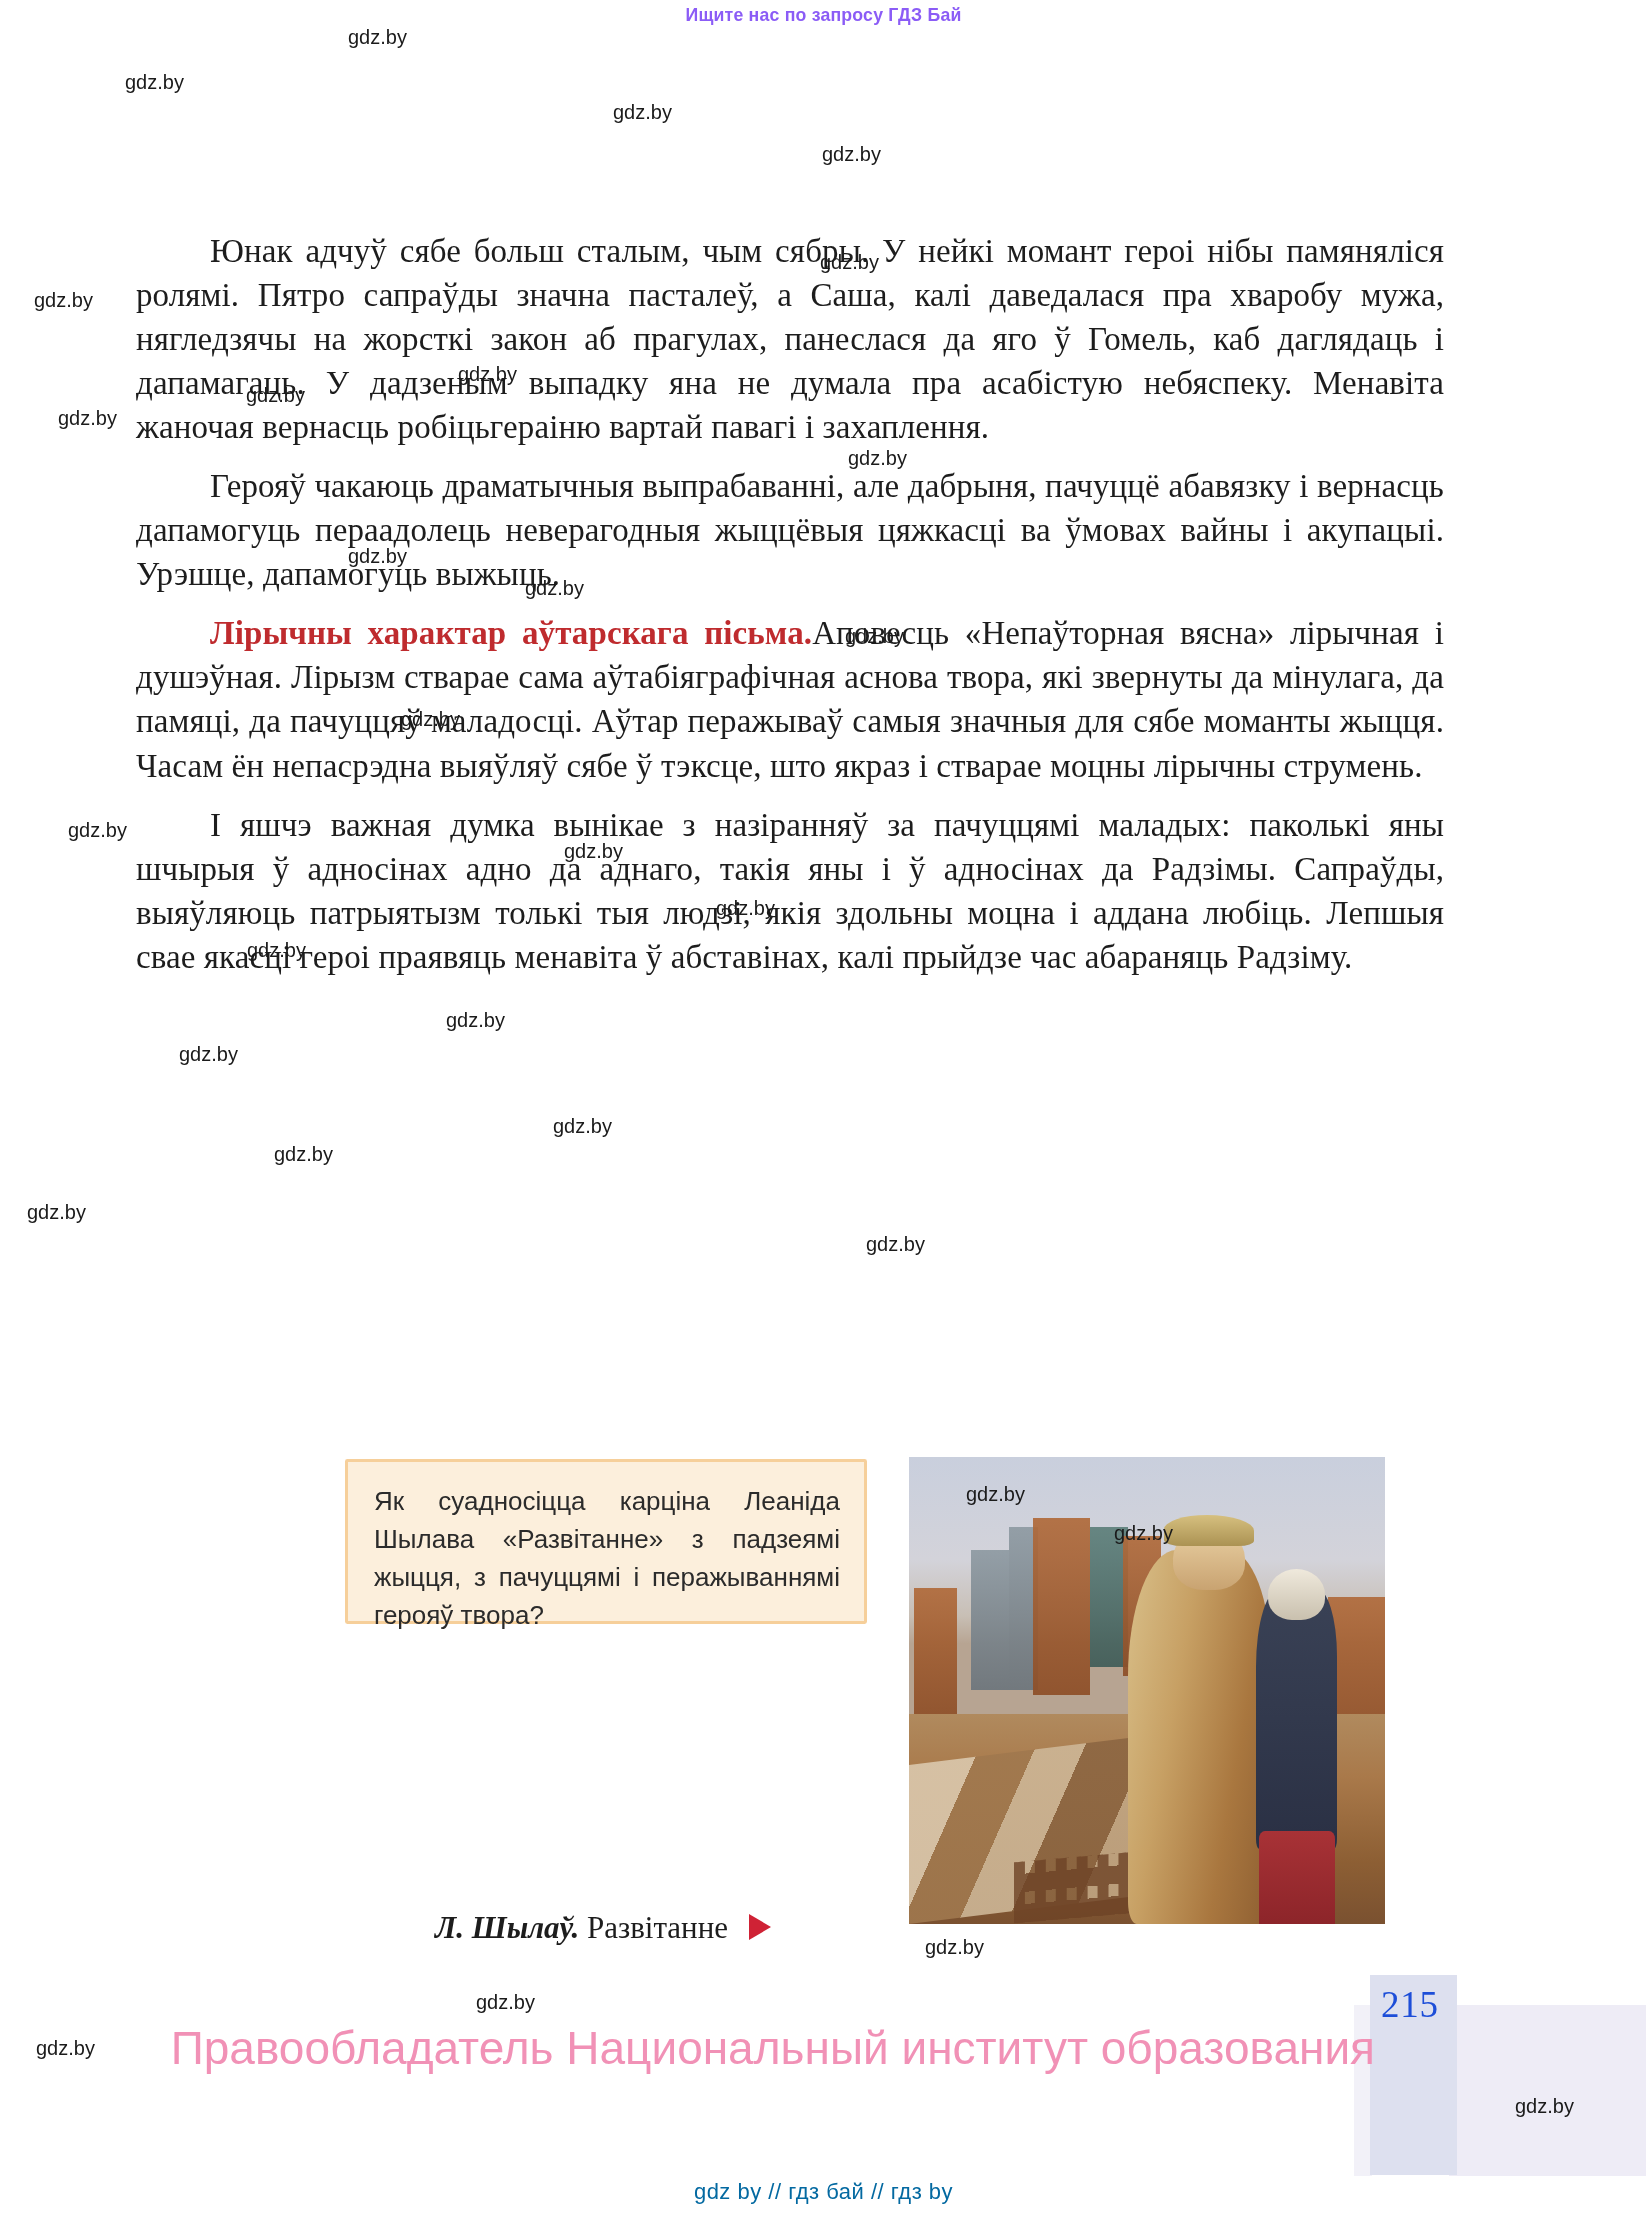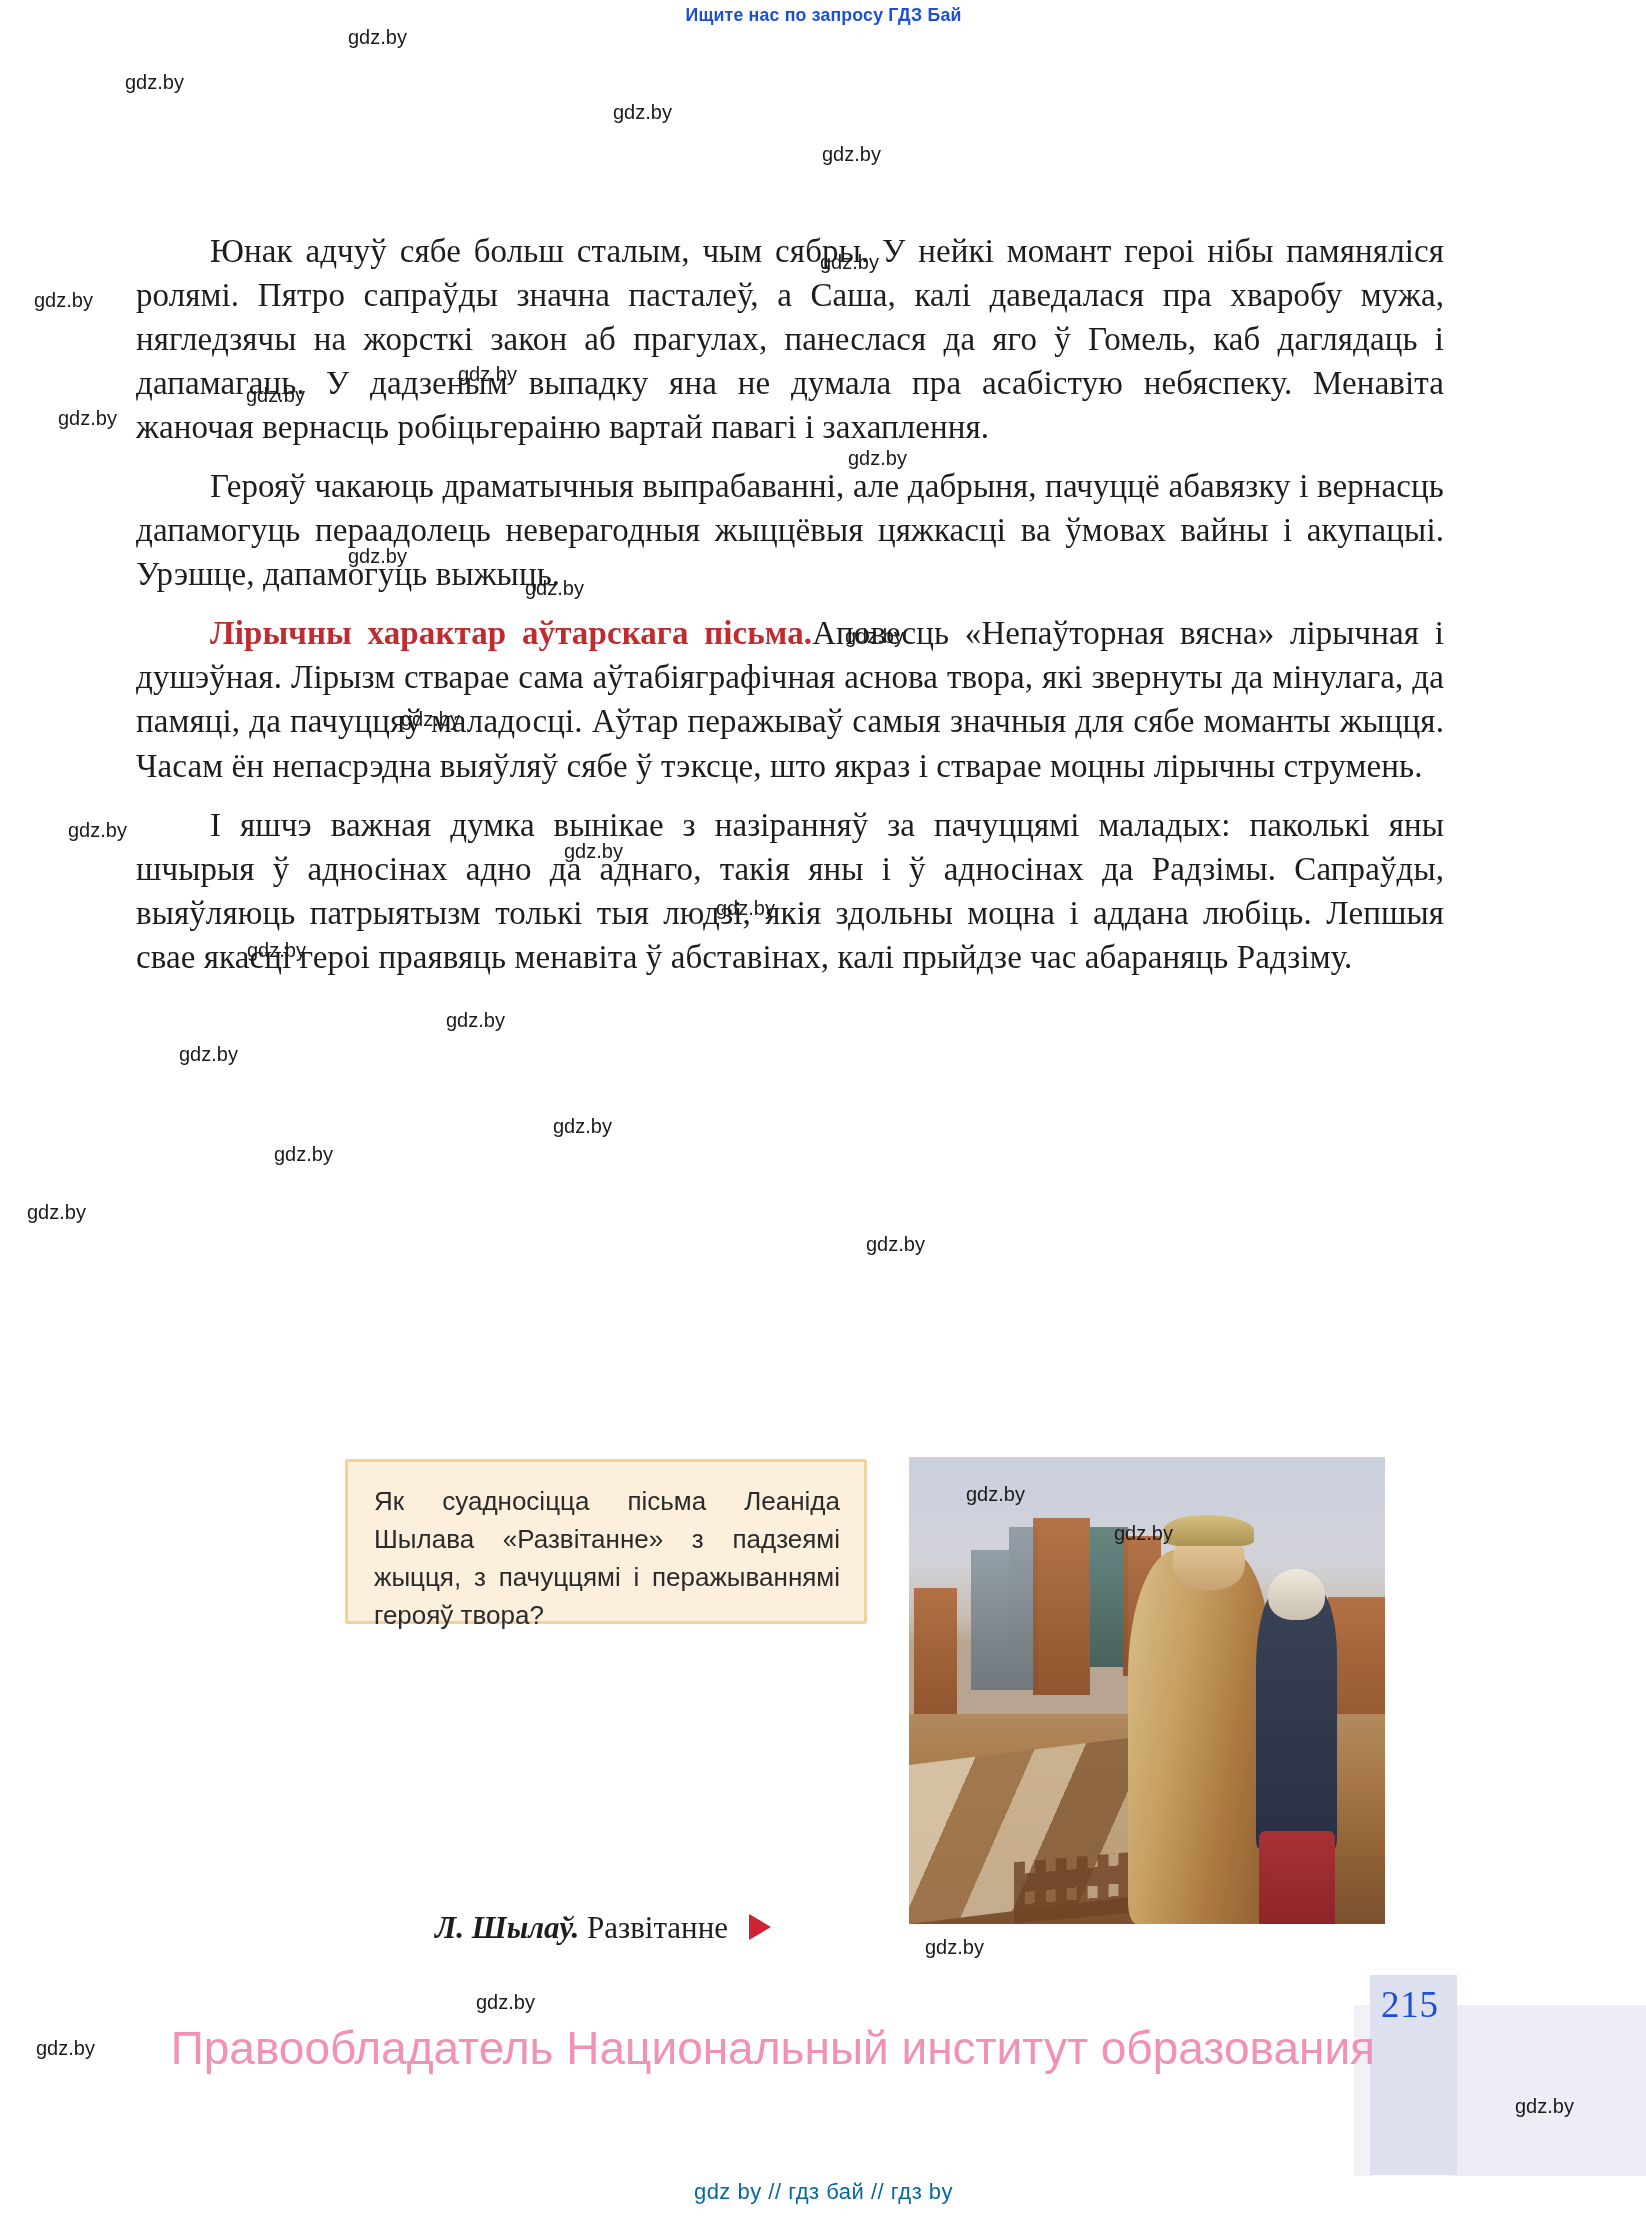--- a/index.html
+++ b/index.html
@@ -9,21 +9,21 @@
     background:#ffffff;
     font-family:"Liberation Serif", serif;
     position:relative;
     overflow:hidden;
   }
 
   
   .top-banner{
     position:absolute; top:4.8px; left:0; width:100%;
     text-align:center;
-    color:#1d4ed8;
+    color:#8b5cf6;
     font-family:"Liberation Sans", sans-serif;
     font-weight:bold;
     font-size:17.7px;
     letter-spacing:0.2px;
   }
 
   
   .wm{
     position:absolute;
     font-family:"Liberation Sans", sans-serif;
@@ -223,21 +223,21 @@
 <div class="top-banner">Ищите нас по запросу ГДЗ Бай</div>
 
 <div class="page-body">
   <p class="para">Юнак адчуў сябе больш сталым, чым сябры. У нейкі момант героі нібы памяняліся ролямі. Пятро сапраўды значна пасталеў, а Саша, калі даведалася пра хваробу мужа, нягледзячы на жорсткі закон аб прагулах, панеслася да яго ў Гомель, каб даглядаць і дапамагаць. У дадзеным выпадку яна не думала пра асабістую небяспеку. Менавіта жаночая вернасць робіцьгераіню вартай павагі і захаплення.</p>
   <p class="para">Герояў чакаюць драматычныя выпрабаванні, але дабрыня, пачуццё абавязку і вернасць дапамогуць пераадолець неверагодныя жыццёвыя цяжкасці ва ўмовах вайны і акупацыі. Урэшце, дапамогуць выжыць.</p>
   <p class="para"><span class="redlead">Лірычны характар аўтарскага пісьма.</span><span>Аповесць «Непаўторная вясна» лірычная і душэўная. Лірызм стварае сама аўтабіяграфічная аснова твора, які звернуты да мінулага, да памяці, да пачуццяў маладосці. Аўтар перажываў самыя значныя для сябе моманты жыцця. Часам ён непасрэдна выяўляў сябе ў тэксце, што якраз і стварае моцны лірычны струмень.</span></p>
   <p class="para">І яшчэ важная думка вынікае з назіранняў за пачуццямі маладых: паколькі яны шчырыя ў адносінах адно да аднаго, такія яны і ў адносінах да Радзімы. Сапраўды, выяўляюць патрыятызм толькі тыя людзі, якія здольны моцна і аддана любіць. Лепшыя свае якасці героі праявяць менавіта ў абставінах, калі прыйдзе час абараняць Радзіму.</p>
 </div>
 
 <div class="question-box">
-  <p>Як суадносіцца пісьма Леаніда Шылава «Развітанне» з падзеямі жыцця, з пачуццямі і перажываннямі герояў твора?</p>
+  <p>Як суадносіцца карціна Леаніда Шылава «Развітанне» з падзеямі жыцця, з пачуццямі і перажываннямі герояў твора?</p>
 </div>
 
 <div class="painting-wrap">
   <div class="painting">
     <div class="bldg" style="left:1%;top:28%;width:9%;height:28%;"></div>
     <div class="bldg grey" style="left:13%;top:20%;width:8%;height:30%;"></div>
     <div class="bldg grey" style="left:21%;top:15%;width:6%;height:35%;"></div>
     <div class="bldg" style="left:26%;top:13%;width:12%;height:38%;"></div>
     <div class="bldg teal" style="left:38%;top:15%;width:8%;height:30%;"></div>
     <div class="bldg" style="left:45%;top:17%;width:8%;height:30%;"></div>

